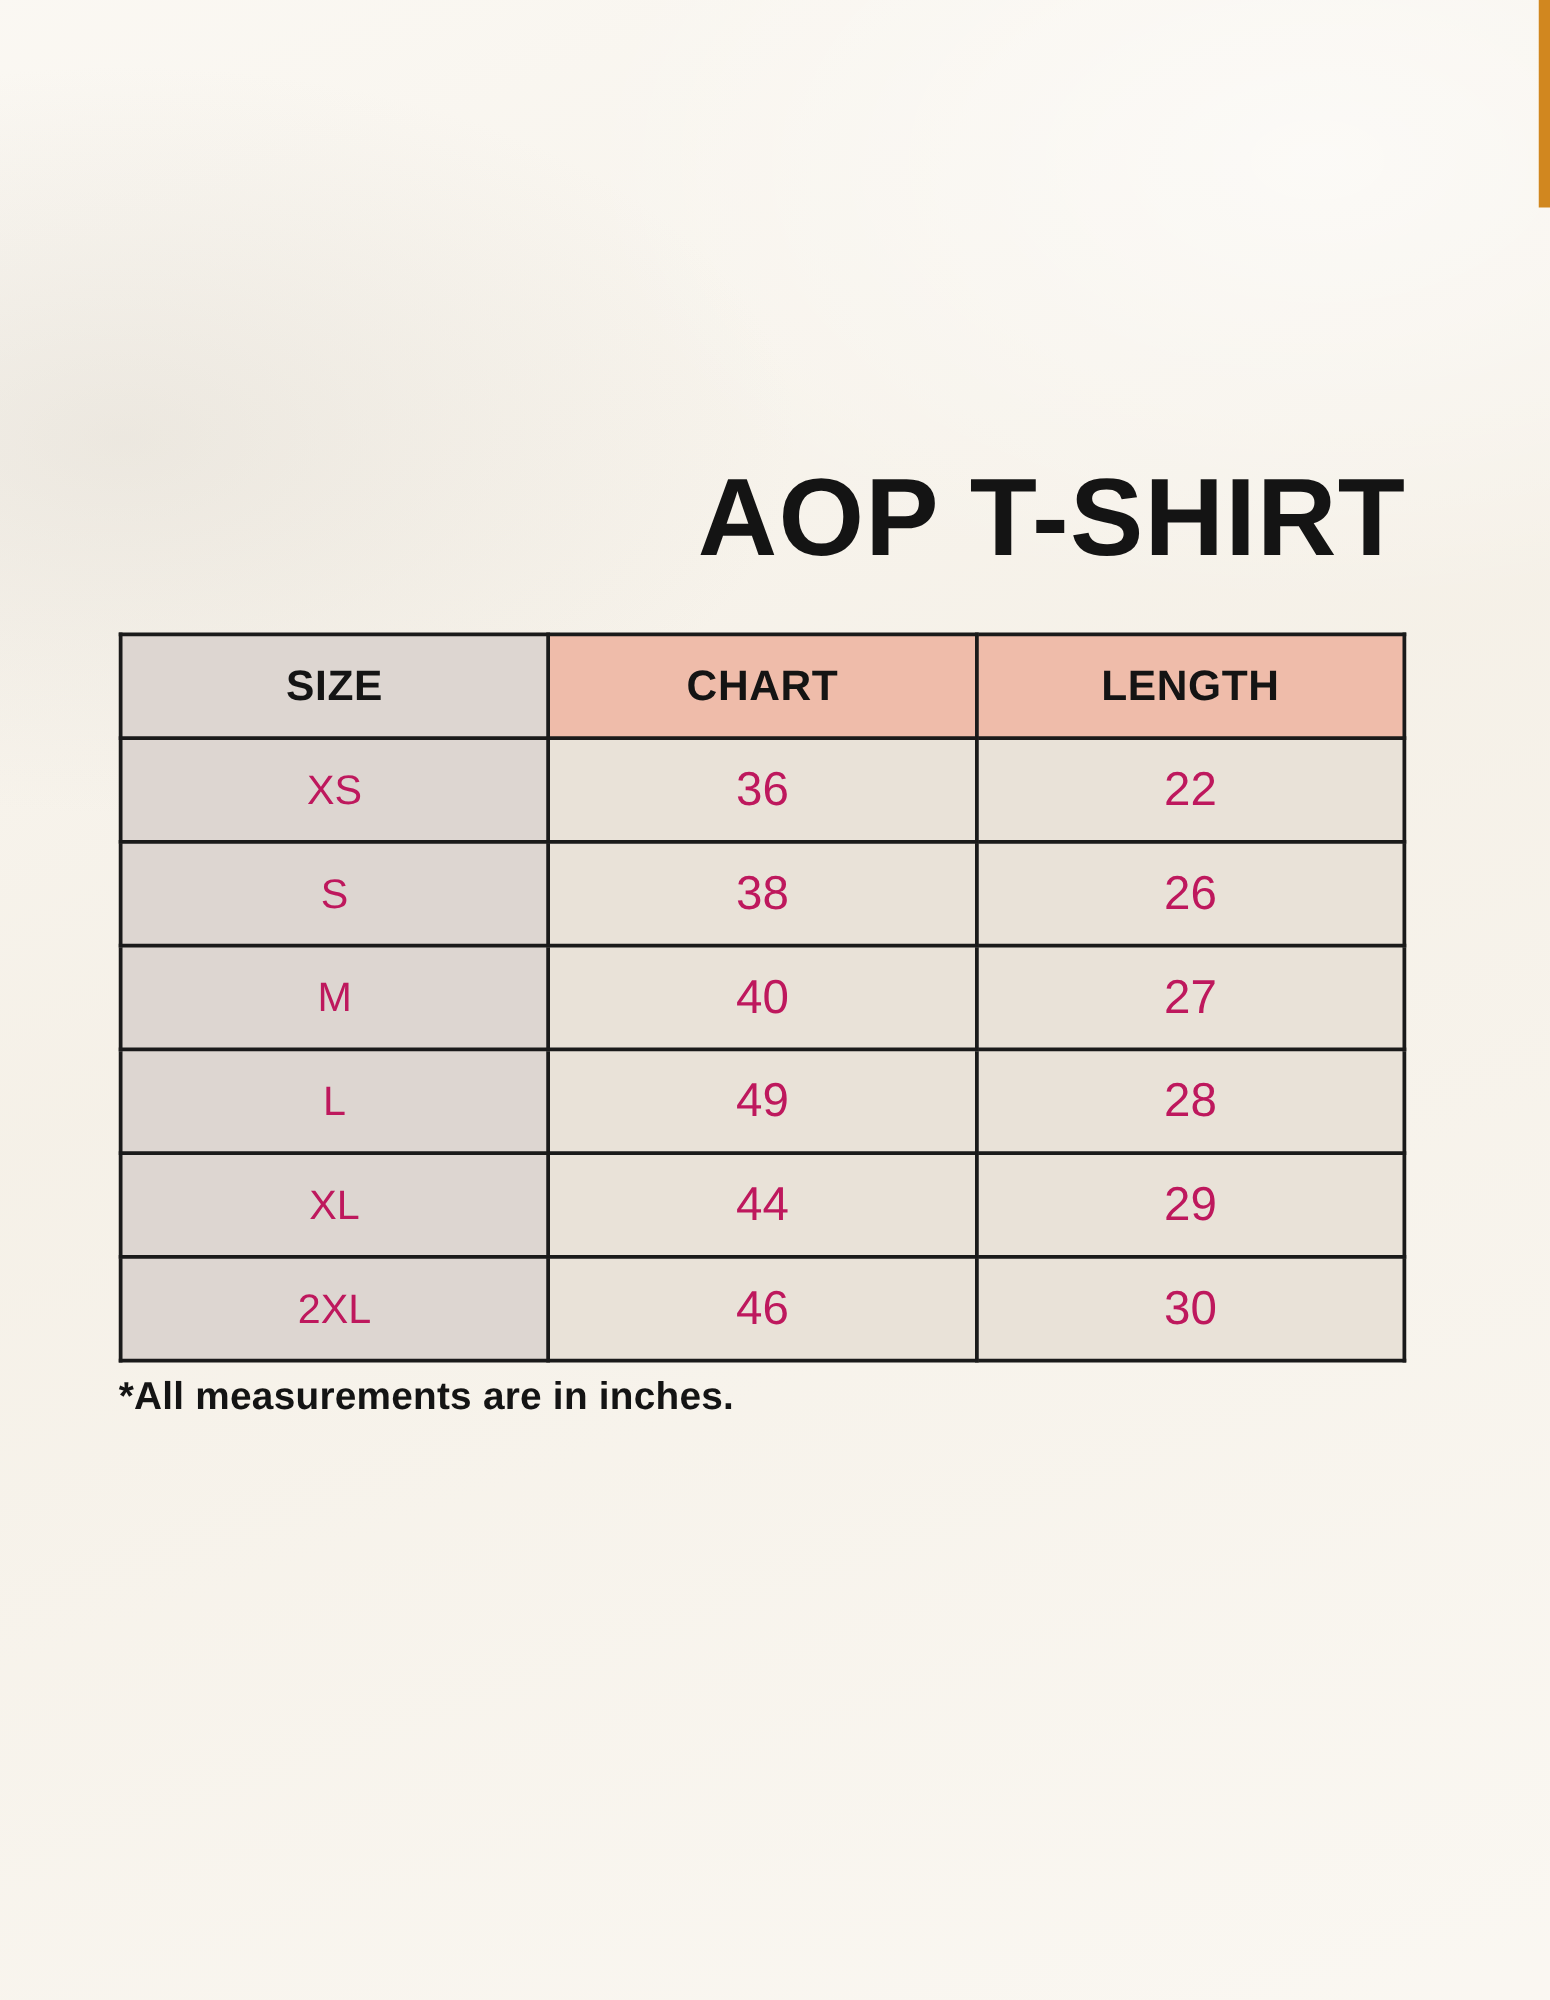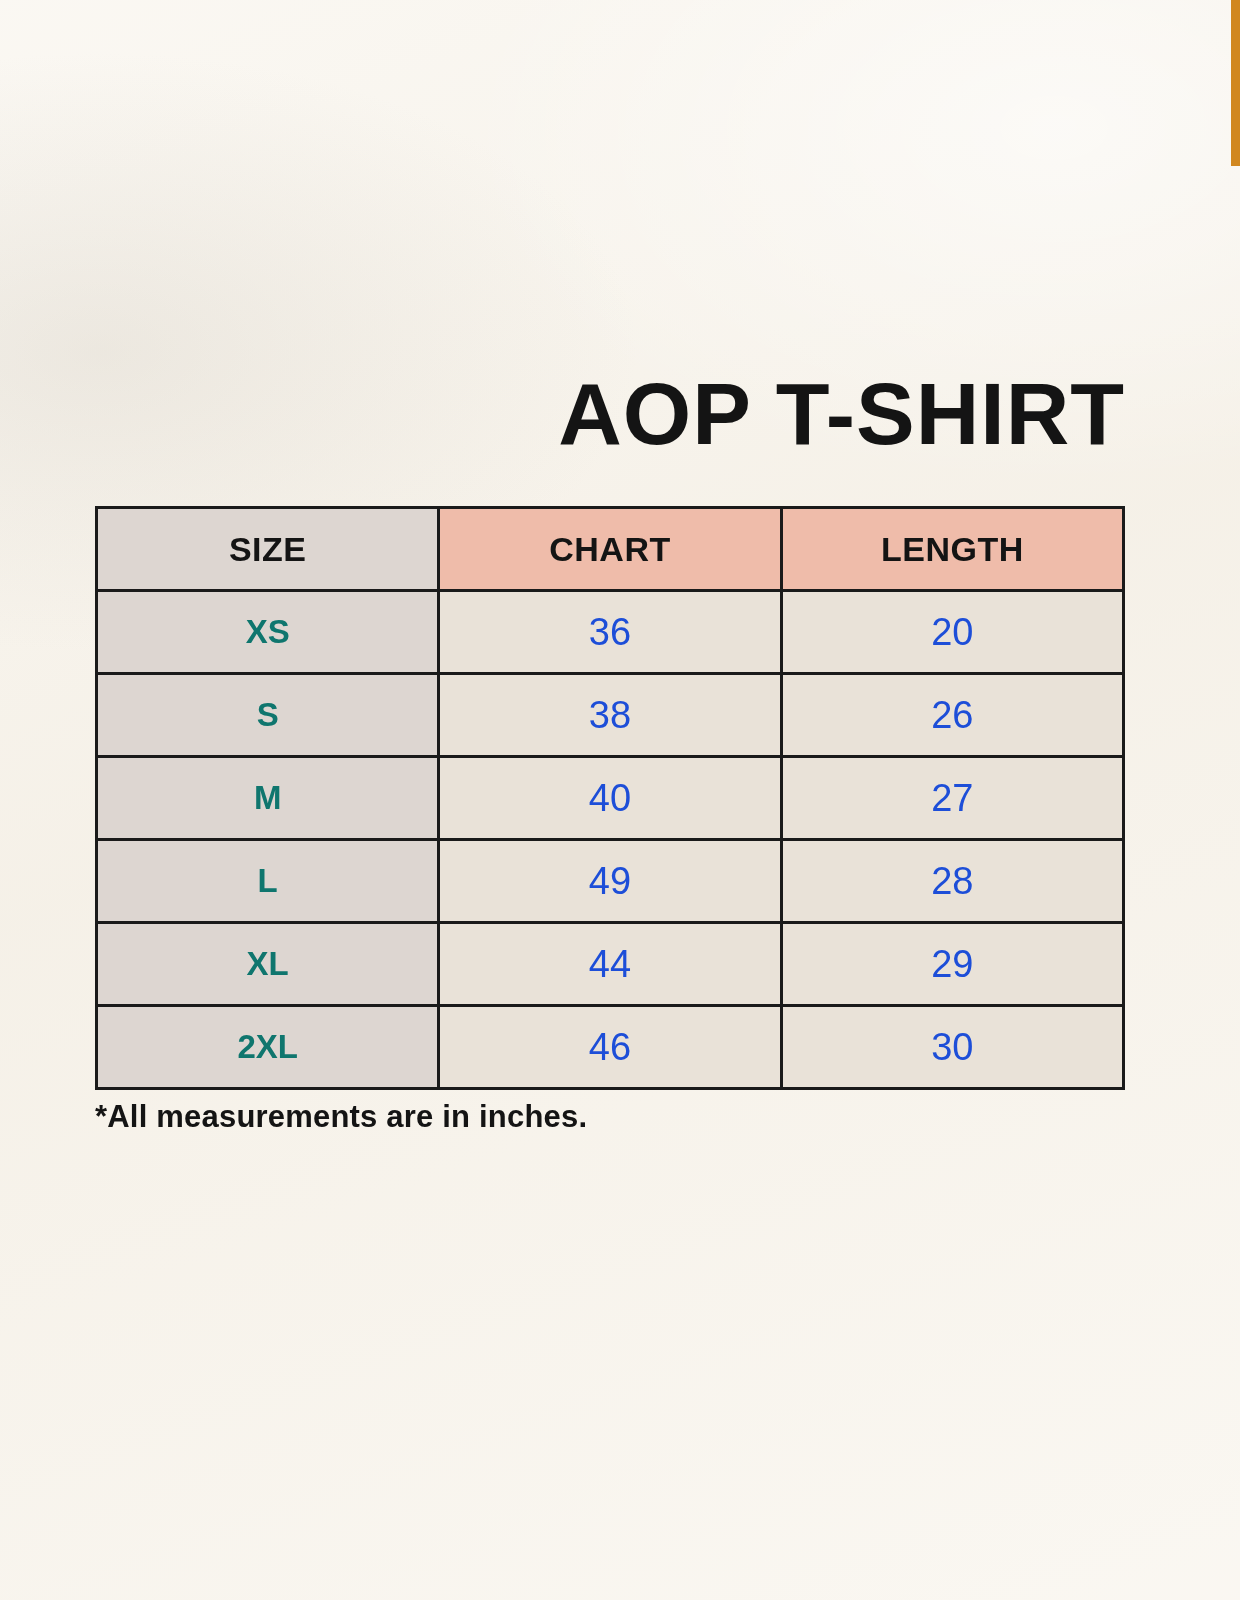--- a/index.html
+++ b/index.html
@@ -99,29 +99,29 @@
     letter-spacing: 0.5px;
     color: #141414;
   }
 
   th.col-size { background: var(--header-gray, #ddd6d1); margin-top: 44px; }
   th.col-chest, th.col-length { background: var(--header-salmon, #efbcaa); }
 
   td.cell-size {
     background: var(--header-gray, #ddd6d1);
     font-size: 33px;
-    font-weight: 700;
-    color: #0f766e;
+    font-weight: 400;
+    color: #be185d;
   }
 
   td.cell-val {
     background: var(--cell-cream, #e9e2d8);
     font-size: 38px;
     font-weight: 400;
-    color: #1d4ed8;
+    color: #be185d;
   }
 
   .footnote {
     margin-top: 9px;
     width: 1030px;
     font-size: 31px;
     font-weight: 700;
     letter-spacing: 0.2px;
     color: #141414;
   }
@@ -142,21 +142,21 @@
       <tr>
         <th class="col-size">SIZE</th>
         <th class="col-chest">CHART</th>
         <th class="col-length">LENGTH</th>
       </tr>
     </thead>
     <tbody>
       <tr>
         <td class="cell-size">XS</td>
         <td class="cell-val">36</td>
-        <td class="cell-val">20</td>
+        <td class="cell-val">22</td>
       </tr>
       <tr>
         <td class="cell-size">S</td>
         <td class="cell-val">38</td>
         <td class="cell-val">26</td>
       </tr>
       <tr>
         <td class="cell-size">M</td>
         <td class="cell-val">40</td>
         <td class="cell-val">27</td>

